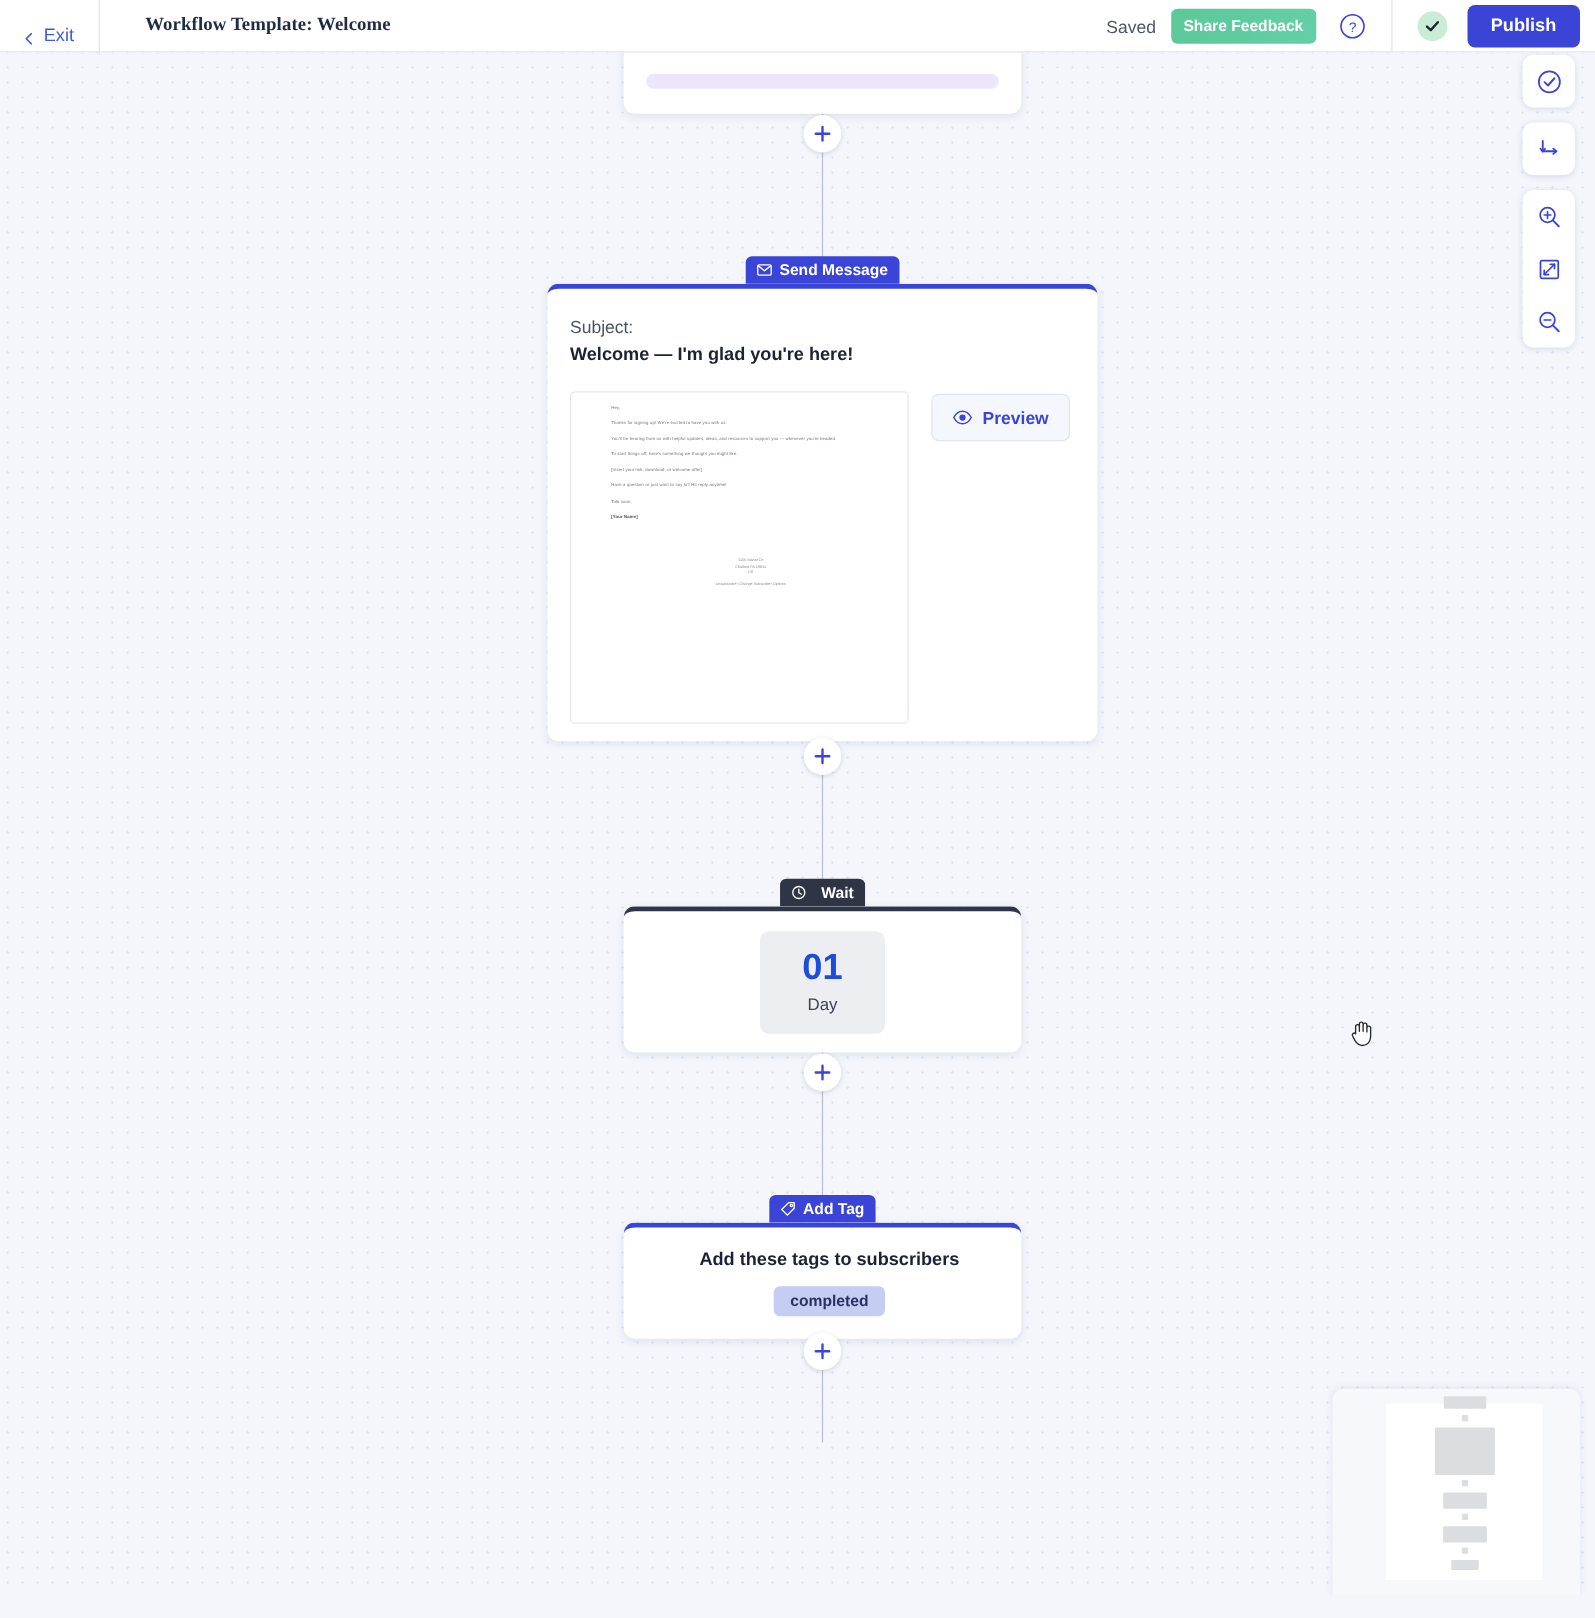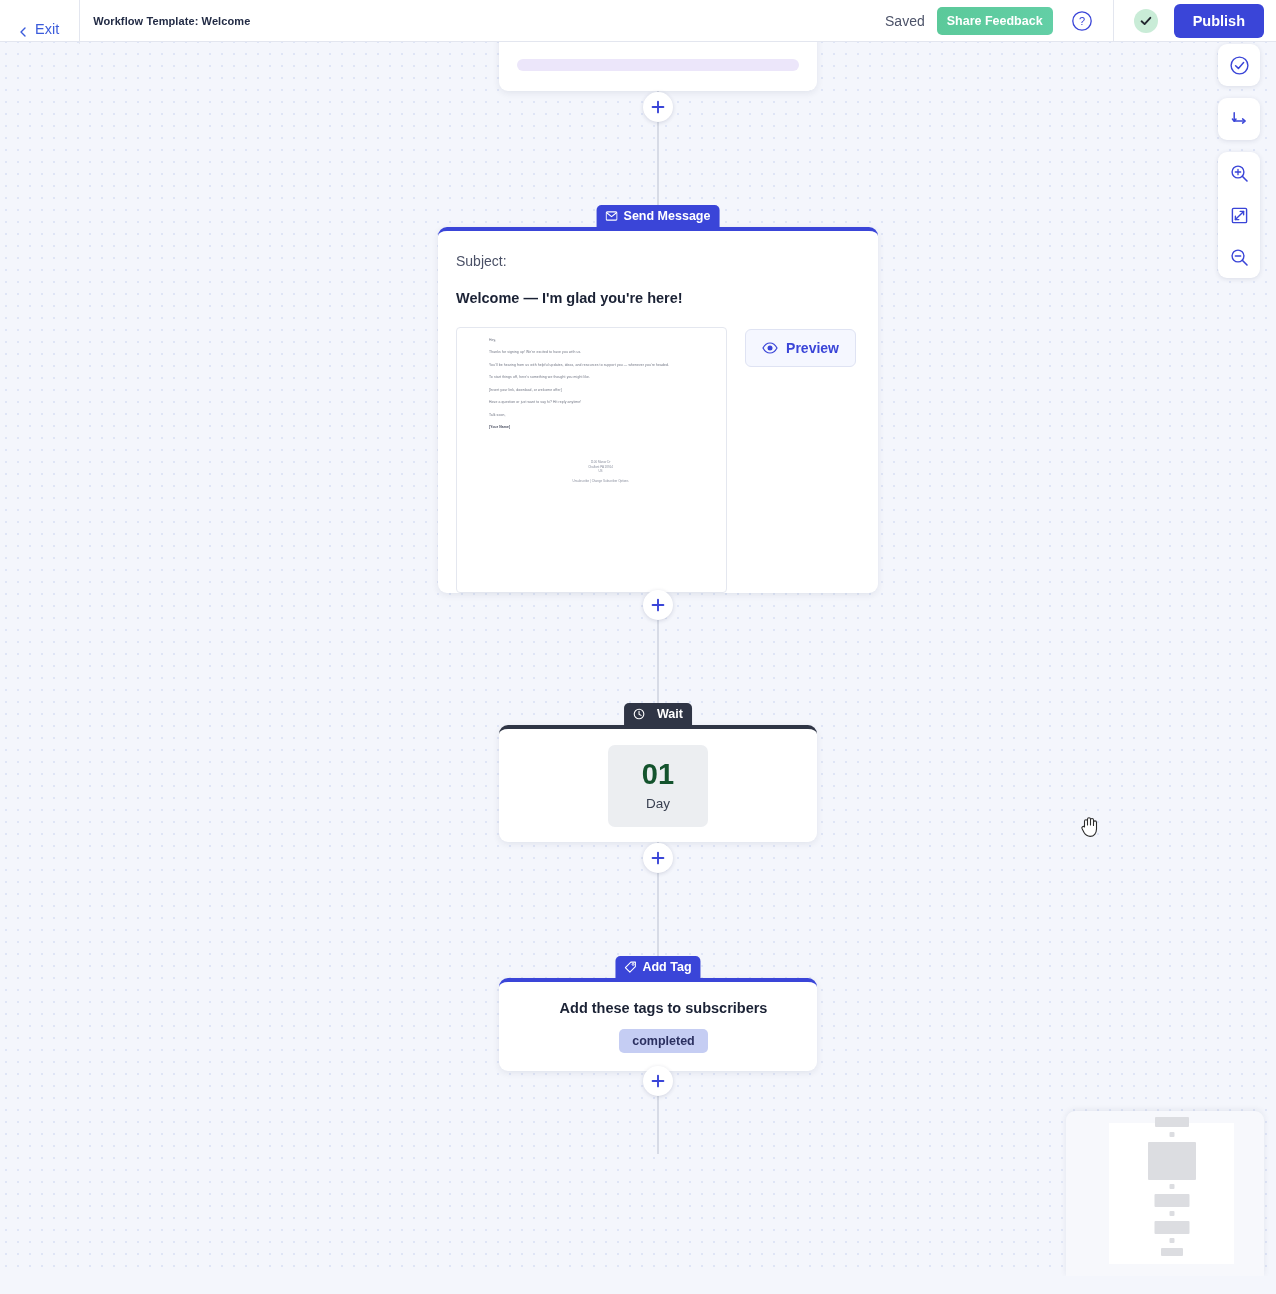--- a/index.html
+++ b/index.html
@@ -22,23 +22,24 @@
   }
   .exit-btn {
     display: flex; align-items: center; gap: 7px;
     height: 46px; padding: 16px 20px 0 18px;
     color: #3b5bdb; font-size: 14.5px;
     cursor: pointer;
     border-right: 1px solid #e3e6ef;
   }
   .exit-chevron { display: block; width: 10px; height: 10px; }
   .wf-title {
-    margin-left: 13px;
-    font-size: 11px; color: #222b45; font-weight: 600;
+    margin-left: 36px;
+    font-size: 15px; color: #222b45; font-weight: 600;
     letter-spacing: .1px;
+    font-family: Liberation Serif, serif;
   }
   .topbar-right {
     margin-left: auto; display: flex; align-items: center; height: 42px;
   }
   .saved-label { font-size: 14px; color: #4d5369; margin-right: 12px; }
   .share-feedback {
     background: linear-gradient(100deg,#5bc99a,#63cfa6);
     color: #ffffff; font-size: 12.5px; font-weight: 600;
     border: none; border-radius: 5px;
     padding: 7px 10px; cursor: pointer;
@@ -111,21 +112,21 @@
     background: #fff; border-radius: 50%;
     box-shadow: 0 1px 4px rgba(30,40,80,.16);
     display: flex; align-items: center; justify-content: center;
     cursor: pointer; z-index: 4;
   }
   .plus-btn svg { display: block; }
 
   
   #node-send { left: 438px; top: 181px; width: 440px; }
   #card-send { width: 440px; height: 366px; padding: 22px 22px 0 18px; }
-  .subject-label { font-size: 14px; color: #4a5066; margin-bottom: 21px; }
+  .subject-label { font-size: 14px; color: #4a5066; margin-bottom: 7px; }
   .subject-value { font-size: 14.5px; color: #1b2235; font-weight: 700; }
   .email-row { display: flex; align-items: flex-start; margin-top: 21px; }
   .email-thumb {
     width: 288px; height: 266px;
     border: 1px solid #e4e7ef; border-radius: 4px;
     background: #fff; overflow: hidden;
     padding: 10px 14px 0 32px;
     cursor: pointer;
   }
   .email-thumb p {
@@ -151,21 +152,21 @@
 
   
   #node-wait { left: 499px; top: 679px; width: 318px; }
   #card-wait { width: 318px; height: 117px; display: flex; align-items: center; justify-content: center; }
   .wait-box {
     width: 100px; height: 82px;
     background: #eceef1; border-radius: 7px;
     display: flex; flex-direction: column; align-items: center; justify-content: center;
     cursor: pointer;
   }
-  .wait-num { font-size: 29px; font-weight: 700; color: #14532d; line-height: 1; }
+  .wait-num { font-size: 29px; font-weight: 700; color: #1d4ed8; line-height: 1; }
   .wait-unit { font-size: 13.5px; color: #3a4152; margin-top: 7px; }
 
   
   #node-tag { left: 499px; top: 932px; width: 318px; }
   #card-tag { width: 318px; height: 93px; display: flex; flex-direction: column;
               align-items: center; justify-content: center; }
   .tag-title { font-size: 14.5px; font-weight: 700; color: #1b2235; }
   .tag-chip {
     margin-top: 13px;
     background: #c5cdf3; color: #2b3060;

